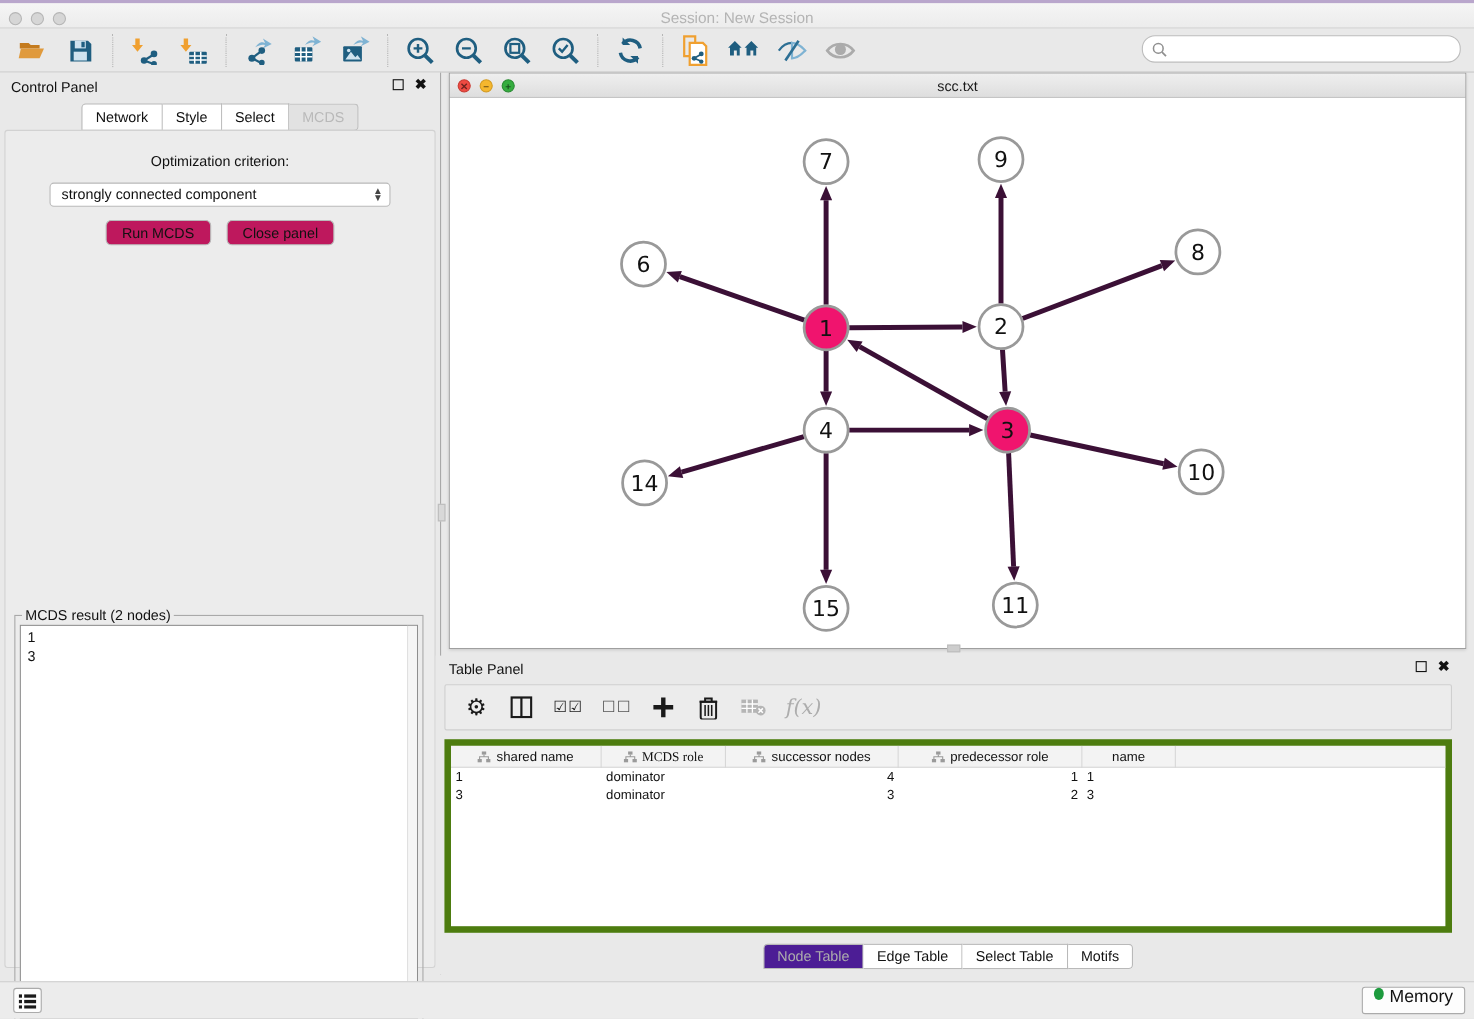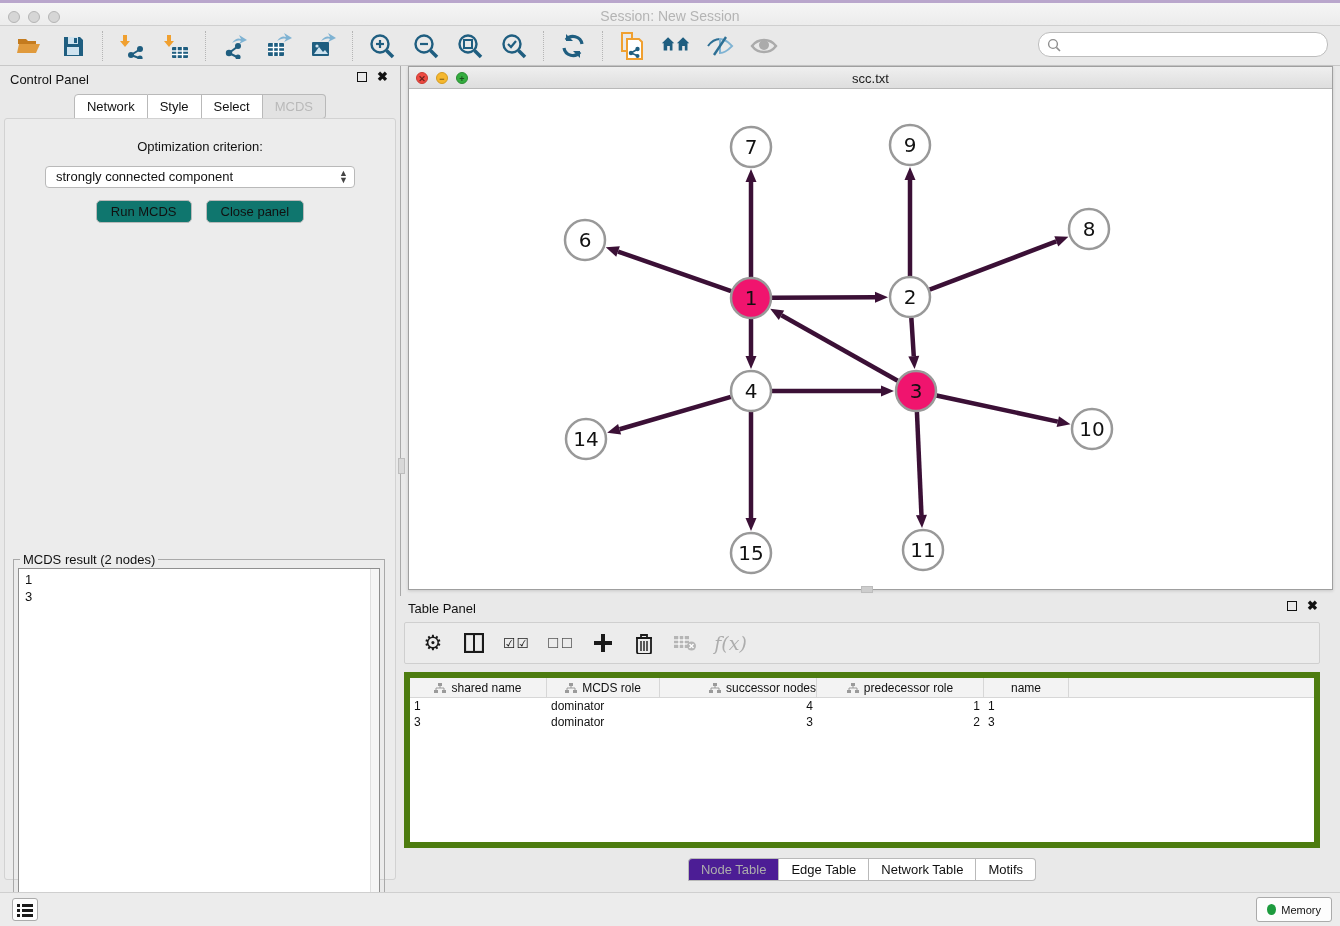--- a/index.html
+++ b/index.html
@@ -32,21 +32,21 @@
   .cp-tabs { position:absolute; left:0; top:28px; width:100%; display:flex; justify-content:center; }
   .tab { font-size:13px; padding:4px 12px; background:#fff; border:1px solid #b9b9b9; border-left:none; color:#111; cursor:pointer; }
   .tab:first-child { border-left:1px solid #b9b9b9; border-radius:4px 0 0 0; }
   .tab:last-child { border-radius:0 4px 4px 0; }
   .tab.sel { background:#e2e2e2; color:#b9b9b9; }
   .cp-body { position:absolute; left:4px; top:52px; width:392px; height:762px; background:#ececec; border:1px solid #d2d2d2; border-radius:3px; }
   .opt-label { margin-top:20px; text-align:center; font-size:13px; color:#111; }
   .combo { position:relative; margin:12px auto 0; width:310px; height:22px; background:#fff; border:1px solid #b9b9b9; border-radius:4px; font-size:13px; line-height:20px; padding-left:10px; color:#111; }
   .combo .stepper { position:absolute; right:6px; top:3px; font-size:9px; color:#444; line-height:7px; text-align:center; }
   .btnrow { margin-top:12px; display:flex; justify-content:center; gap:14px; }
-  .pushbtn { font-size:13px; padding:3px 14px; background:#0f766e; border:1px solid #b9b9b9; border-radius:5px; color:#111; font-family:"Liberation Sans",sans-serif; }
+  .pushbtn { font-size:13px; padding:3px 14px; background:#be185d; border:1px solid #b9b9b9; border-radius:5px; color:#111; font-family:"Liberation Sans",sans-serif; }
   .groupbox { position:absolute; left:8px; top:440px; width:372px; height:372px; border:1px solid #a9a9a9; }
   .gb-label { position:absolute; left:6px; top:-8px; background:#ececec; font-size:13px; padding:0 3px; color:#111; }
   .gb-inner { position:absolute; left:4px; top:8px; right:4px; bottom:4px; background:#fff; border:1px solid #8f8f8f; }
   .gb-list { position:absolute; left:6px; top:2px; font-size:13px; color:#111; line-height:17px; }
   .gb-scroll { position:absolute; right:0; top:0; width:9px; bottom:0; background:#f6f6f6; border-left:1px solid #e0e0e0; }
   .v-splitter-handle { position:absolute; left:398px; top:458px; width:7px; height:16px; background:#d8d8d8; border:1px solid #bdbdbd; }
 
   
   .net-window { position:absolute; left:408px; top:66px; width:925px; height:524px; background:#fff; border:1px solid #9f9f9f; box-shadow:0 1px 3px rgba(0,0,0,.15); }
   .net-titlebar { position:absolute; left:0; top:0; width:100%; height:22px; background:linear-gradient(#efefef,#dedede); border-bottom:1px solid #b9b9b9; }
@@ -68,21 +68,21 @@
   .tr { display:flex; height:16px; }
   .td { font-size:12px; color:#111; padding:0 4px; line-height:16px; white-space:nowrap; overflow:hidden; }
   .tp-tabs { position:absolute; left:0; right:0; top:262px; display:flex; justify-content:center; }
   .tp-tabs .tab { padding:3px 12px; }
   .tp-tabs .tab.sel { background:#4c1d95; color:#adadad; }
   .tp-head-btns { position:absolute; right:10px; top:5px; display:flex; gap:10px; align-items:center; }
 
   
   .statusbar { position:absolute; left:0; top:892px; width:1340px; height:34px; background:#ececec; border-top:1px solid #cfcfcf; }
   .list-btn { position:absolute; left:12px; top:5px; width:26px; height:23px; background:#fdfdfd; border:1px solid #ababab; border-radius:3px; display:flex; align-items:center; justify-content:center; }
-  .memory-btn { position:absolute; right:8px; top:4px; height:25px; background:#fdfdfd; border:1px solid #ababab; border-radius:3px; display:flex; align-items:center; gap:5px; padding:0 10px; font-size:11px; color:#111; }
+  .memory-btn { position:absolute; right:8px; top:4px; height:25px; background:#fdfdfd; border:1px solid #ababab; border-radius:3px; display:flex; align-items:flex-start; gap:5px; padding:0 10px; font-size:16px; color:#111; }
   .mem-dot { width:9px; height:11px; background:#1d9b3e; border-radius:50%; }
   svg text { font-family:"DejaVu Sans",sans-serif; }
 </style>
 </head>
 <body>
 
 <div class="top-edge"></div>
 <div class="titlebar">
   <div class="traffic t1"></div>
   <div class="traffic t2"></div>
@@ -426,34 +426,34 @@
               <rect x="4" y="0" width="4" height="3"></rect>
               <rect x="0" y="7" width="4" height="3"></rect>
               <rect x="8" y="7" width="4" height="3"></rect>
             </g>
             <g stroke="#9a9a9a" stroke-width="1" fill="none">
               <path d="M6 3v2M2 7V5h8v2"></path>
             </g>
           </svg>
           <span>shared name</span>
         </div>
-        <div class="th" style="width: 113px;">
+        <div class="th" style="width: 113px; font-family: Liberation Serif, serif;">
           <svg width="12" height="11" viewBox="0 0 12 11">
             <g fill="#9a9a9a">
               <rect x="4" y="0" width="4" height="3"></rect>
               <rect x="0" y="7" width="4" height="3"></rect>
               <rect x="8" y="7" width="4" height="3"></rect>
             </g>
             <g stroke="#9a9a9a" stroke-width="1" fill="none">
               <path d="M6 3v2M2 7V5h8v2"></path>
             </g>
           </svg>
           <span>MCDS role</span>
         </div>
-        <div class="th" style="width: 157px; justify-content: flex-end;">
+        <div class="th" style="width: 157px;">
           <svg width="12" height="11" viewBox="0 0 12 11">
             <g fill="#9a9a9a">
               <rect x="4" y="0" width="4" height="3"></rect>
               <rect x="0" y="7" width="4" height="3"></rect>
               <rect x="8" y="7" width="4" height="3"></rect>
             </g>
             <g stroke="#9a9a9a" stroke-width="1" fill="none">
               <path d="M6 3v2M2 7V5h8v2"></path>
             </g>
           </svg>
@@ -489,21 +489,21 @@
           <div class="td" style="width: 113px; text-align: left;">dominator</div>
           <div class="td" style="width: 157px; text-align: right;">3</div>
           <div class="td" style="width: 167px; text-align: right;">2</div>
           <div class="td" style="width: 85px; text-align: left;">3</div>
         </div>
       </div>
   </div>
   <div class="tp-tabs" id="tp-tabs">
       <div class="tab sel">Node Table</div>
       <div class="tab">Edge Table</div>
-      <div class="tab">Network Table</div>
+      <div class="tab">Select Table</div>
       <div class="tab">Motifs</div>
     </div>
 </div>
 
 <div class="statusbar">
   <div class="list-btn">
     <svg width="16" height="14" viewBox="0 0 16 14">
         <g fill="#1a1a1a">
           <rect x="0" y="1" width="3" height="3"></rect>
           <rect x="0" y="6" width="3" height="3"></rect>

